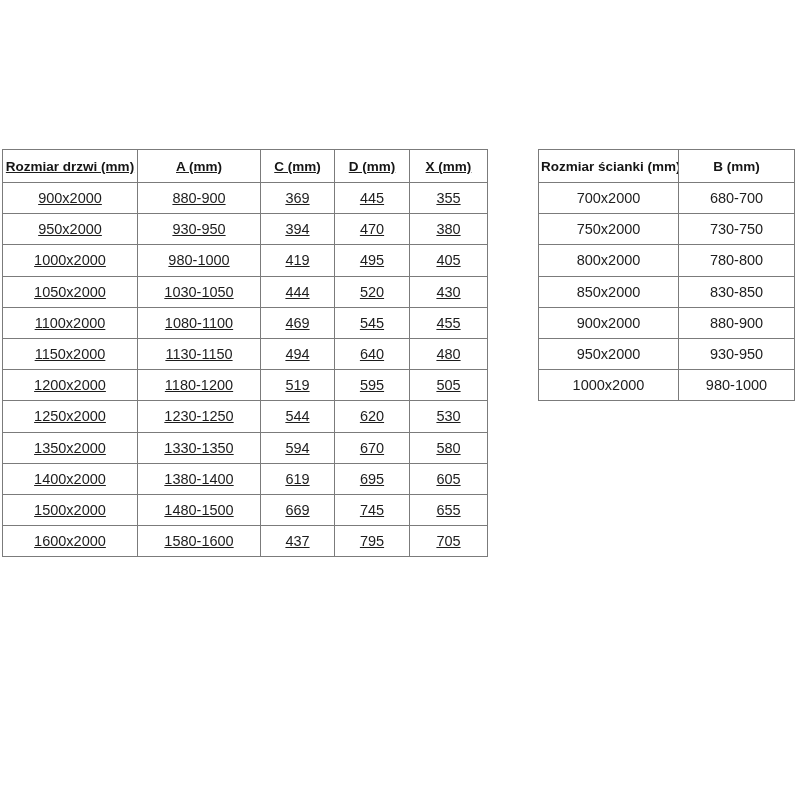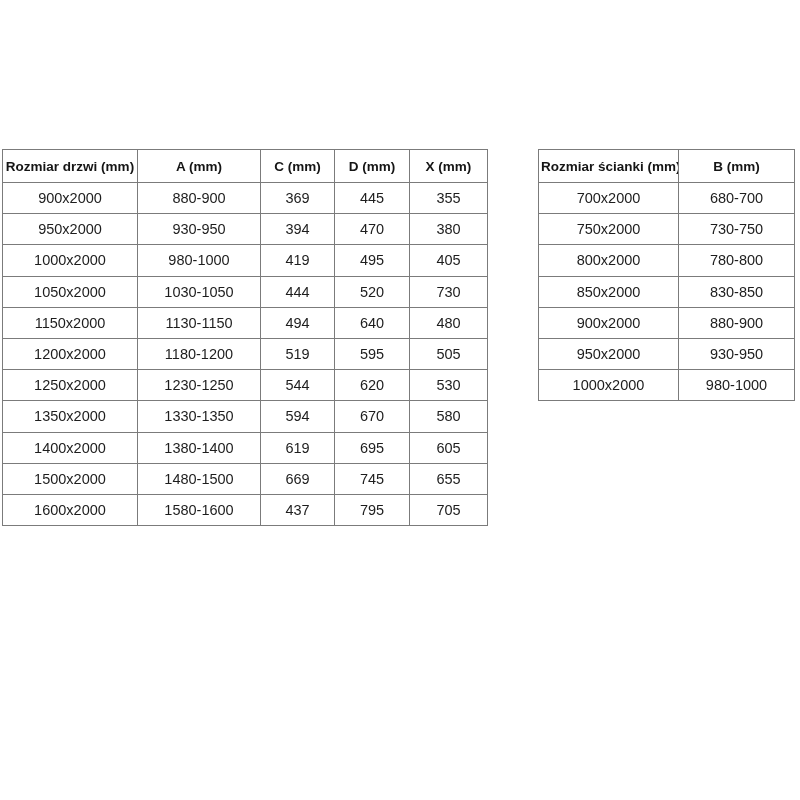--- a/index.html
+++ b/index.html
@@ -40,21 +40,21 @@
     font-size: 14.5px;
     font-weight: normal;
     height: 30.2px;
     color: #1d1d1d;
   }
   #door-table-wrap {
     position: absolute;
     left: 2px;
     top: 149px;
   }
-  #door-table { width: 485px; }
+  #door-table { width: 485px; text-decoration: underline; }
   #door-table col:nth-child(1) { width: 135px; }
   #door-table col:nth-child(2) { width: 123px; }
   #door-table col:nth-child(3) { width: 74px; }
   #door-table col:nth-child(4) { width: 75px; }
   #door-table col:nth-child(5) { width: 78px; }
   #wall-table-wrap {
     position: absolute;
     left: 538px;
     top: 149px;
   }
@@ -105,21 +105,28 @@
             <td>980-1000</td>
             <td>419</td>
             <td>495</td>
             <td>405</td>
           </tr>
           <tr>
             <td>1050x2000</td>
             <td>1030-1050</td>
             <td>444</td>
             <td>520</td>
-            <td>730</td>
+            <td>430</td>
+          </tr>
+          <tr>
+            <td>1100x2000</td>
+            <td>1080-1100</td>
+            <td>469</td>
+            <td>545</td>
+            <td>455</td>
           </tr>
           <tr>
             <td>1150x2000</td>
             <td>1130-1150</td>
             <td>494</td>
             <td>640</td>
             <td>480</td>
           </tr>
           <tr>
             <td>1200x2000</td>

